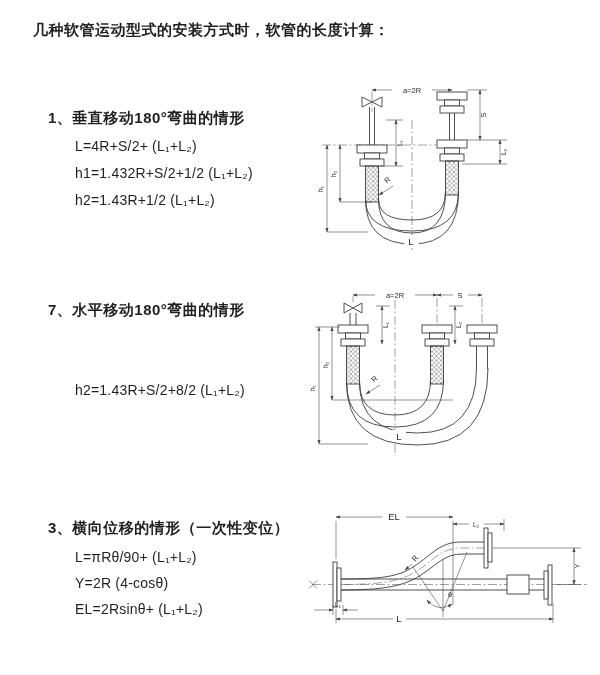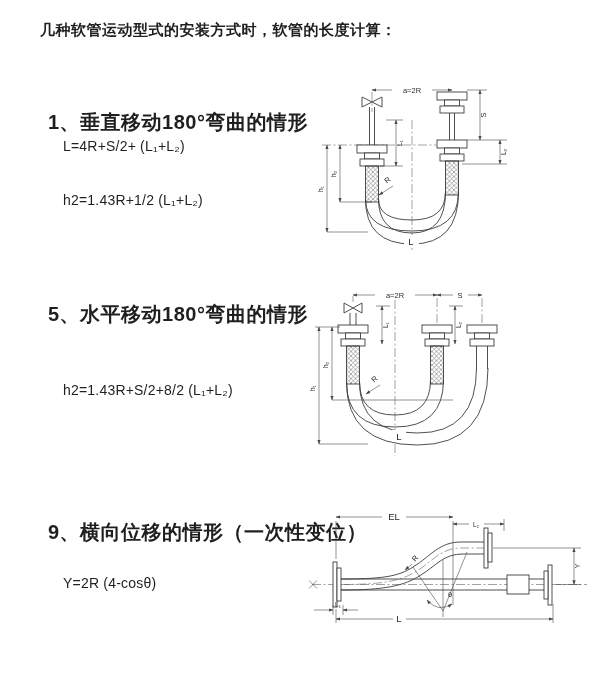--- a/index.html
+++ b/index.html
@@ -1,21 +1,21 @@
 <!DOCTYPE html>
 <html><head>
 <meta charset="utf-8">
 <style>
   html,body{margin:0;padding:0;background:#e8e8e8;}
   .page{position:relative;width:600px;height:675px;background:#ffffff;overflow:hidden;
         font-family:"Liberation Sans","DejaVu Sans",sans-serif;color:#1f1f1f;}
   .t{position:absolute;white-space:nowrap;}
-  .title{left:33px;top:21px;font-size:15px;font-weight:600;letter-spacing:.5px;margin-left:7px;}
-  .heading{font-size:20px;font-weight:600;letter-spacing:.5px;left:48px;}
-  .formula{font-size:14px;letter-spacing:.2px;left:63px;}
+  .title{left:33px;top:21px;font-size:15px;font-weight:600;letter-spacing:.5px;}
+  .heading{font-size:15px;font-weight:600;letter-spacing:.5px;left:48px;}
+  .formula{font-size:14px;letter-spacing:.2px;left:75px;}
   .h-s1{top:109px}.f-s1a{top:138px}.f-s1b{top:165px}.f-s1c{top:192px}
   .h-s2{top:301px}.f-s2a{top:330px}.f-s2b{top:356px}.f-s2c{top:382px}
   .h-s3{top:519px}.f-s3a{top:549px}.f-s3b{top:575px}.f-s3c{top:601px}
   .dsvg{position:absolute;}
   .d1{left:310px;top:82px;}
   .d2{left:306px;top:284px;}
   .d3{left:300px;top:505px;}
   svg .ln{stroke:#3c3c3c;stroke-width:.9;fill:none;}
   svg .th{stroke:#4a4a4a;stroke-width:.6;fill:none;}
   svg .cl{stroke:#555;stroke-width:.55;fill:none;stroke-dasharray:9 2.5 2 2.5;}
@@ -27,27 +27,30 @@
 </style>
 </head>
 <body>
 
 <div class="page">
 
   <div class="t title">几种软管运动型式的安装方式时，软管的长度计算：</div>
 
   <div class="t heading h-s1">1、垂直移动180°弯曲的情形</div>
   <div class="t formula f-s1a">L=4R+S/2+ (L₁+L₂)</div>
+  <div class="t formula f-s1b">h1=1.432R+S/2+1/2 (L₁+L₂)</div>
   <div class="t formula f-s1c">h2=1.43R+1/2 (L₁+L₂)</div>
 
-  <div class="t heading h-s2">5、水平移动180°弯曲的情形</div>
+  <div class="t heading h-s2">7、水平移动180°弯曲的情形</div>
   <div class="t formula f-s2c">h2=1.43R+S/2+8/2 (L₁+L₂)</div>
 
-  <div class="t heading h-s3">9、横向位移的情形（一次性变位）</div>
+  <div class="t heading h-s3">3、横向位移的情形（一次性变位）</div>
+  <div class="t formula f-s3a">L=πRθ/90+ (L₁+L₂)</div>
   <div class="t formula f-s3b">Y=2R (4-cosθ)</div>
+  <div class="t formula f-s3c">EL=2Rsinθ+ (L₁+L₂)</div>
 
   <svg class="dsvg d1" width="280" height="172" viewBox="0 0 280 172">
     <defs>
       <marker id="m1" viewBox="0 0 10 10" refX="9" refY="5" markerWidth="8" markerHeight="8" orient="auto-start-reverse">
         <path d="M0,1.5 L10,5 L0,8.5 z" fill="#4a4a4a"></path>
       </marker>
       <pattern id="p1" width="4.5" height="4.5" patternUnits="userSpaceOnUse">
         <path d="M0,4.5 L4.5,0 M0,0 L4.5,4.5" stroke="#7a7a7a" stroke-width="0.6" fill="none"></path>
       </pattern>
     </defs>

